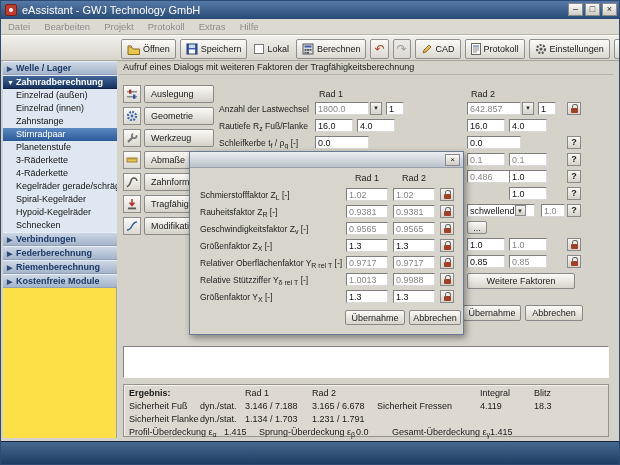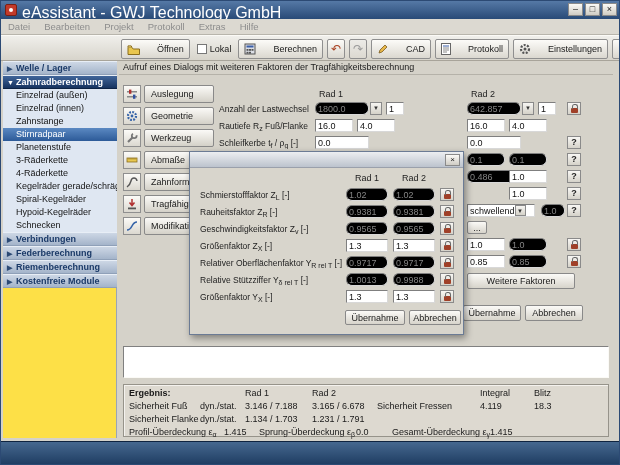--- a/index.html
+++ b/index.html
@@ -3,31 +3,31 @@
 <meta charset="utf-8">
 <style>
   * { margin:0; padding:0; box-sizing:border-box; }
   html,body { font-family:"Liberation Sans", sans-serif; }
   #win { position:relative; width:620px; height:465px; background:#d5d2c9; border:1px solid #2c4a74; overflow:hidden; font-size:9px; color:#1a1a1a; }
 
   
   #titlebar { position:absolute; left:0; top:0; width:100%; height:18px; background:linear-gradient(#5579a6,#284a77); }
   #appicon { position:absolute; left:4px; top:3px; width:12px; height:12px; background:#c23a2a; border-radius:2px; border:1px solid #7a1f14; }
   #appicon::after { content:""; position:absolute; left:3px; top:3px; width:4px; height:4px; background:#fff; border-radius:50%; }
-  #title-text { position:absolute; left:21px; top:3px; font-size:16px; color:#fff; white-space:nowrap; }
+  #title-text { position:absolute; left:21px; top:3px; font-size:11px; color:#fff; white-space:nowrap; }
   .winbtn { position:absolute; top:2px; width:15px; height:13px; background:linear-gradient(#fbfaf7,#cfccc4); border:1px solid #8a8a8a; font-size:9px; line-height:11px; text-align:center; color:#222; }
 
   
   #menubar { position:absolute; left:0; top:18px; width:100%; height:16px; background:#dcd9d1; border-bottom:1px solid #b8b5ac; display:flex; align-items:center; }
   .mitem { padding:0 7px; font-size:9.5px; color:#8d8d8d; }
 
   
   #toolbar { position:absolute; left:0; top:34px; width:100%; height:26px; background:linear-gradient(#f0efeb,#d7d4cb); border-bottom:1px solid #a8a49a; border-top:1px solid #fbfaf6; overflow:hidden; }
   #tbrow { position:absolute; left:120px; top:3px; height:20px; display:flex; align-items:center; gap:4px; }
-  .tbtn { height:20px; background:linear-gradient(#fcfbf8,#dbd8d0); border:1px solid #8f8f8f; border-radius:2px; display:flex; align-items:center; gap:17px; padding:0 5px; font-size:9px; white-space:nowrap; }
+  .tbtn { height:20px; background:linear-gradient(#fcfbf8,#dbd8d0); border:1px solid #8f8f8f; border-radius:2px; display:flex; align-items:center; gap:3px; padding:0 5px; font-size:9px; white-space:nowrap; }
   .tbtn.sm { padding:0 3px; }
   .tbtn.disabled { color:#9a9a9a; background:linear-gradient(#ecebe7,#dcd9d1); }
   .cb { width:10px; height:10px; background:#fff; border:1px solid #777; display:inline-block; }
   .tbgroup { display:flex; align-items:center; gap:3px; font-size:9px; padding:0 3px; }
   .uglyph { font-size:12px; line-height:12px; color:#a84020; }
   .rglyph { font-size:12px; line-height:12px; color:#9a9a9a; }
 
   
   #infobar { position:absolute; left:118px; top:60px; width:494px; height:14px; background:#d5d2c9; border-bottom:1px solid #b5b2a9; font-size:9px; line-height:13px; padding-left:4px; color:#222; white-space:nowrap; }
 
@@ -43,21 +43,21 @@
 
   
   .navic { position:absolute; left:122px; width:18px; height:18px; background:linear-gradient(#fcfbf8,#dbd8d0); border:1px solid #8f8f8f; display:flex; align-items:center; justify-content:center; z-index:2; }
   .navbtn { position:absolute; left:143px; width:70px; height:18px; background:linear-gradient(#fbfaf7,#d4d1c8); border:1px solid #898989; border-radius:2px; font-size:9px; display:flex; align-items:center; padding-left:6px; white-space:nowrap; overflow:hidden; z-index:2; }
 
   
   .btn { position:absolute; background:linear-gradient(#fbfaf7,#d7d4cb); border:1px solid #898989; border-radius:2px; text-align:center; font-size:9px; color:#1a1a1a; display:flex; align-items:center; justify-content:center; z-index:3; white-space:nowrap; }
 
   
   .fld { position:absolute; height:13px; border:1px solid #7f7f7f; border-right-color:#d8d8d8; border-bottom-color:#d8d8d8; background:#fff; font-family:"Liberation Sans",sans-serif; font-size:9px; padding:0 2px; z-index:2; color:#111; }
-  .fld.ro { background:#000000; color:#858585;border-radius:6px; }
+  .fld.ro { background:#ffffff; color:#858585; }
   .combo { display:flex; align-items:center; }
   .cmbarr { width:11px; height:11px; background:linear-gradient(#f6f5f2,#d5d2c9); border:1px solid #8a8a8a; font-size:6px; line-height:10px; text-align:center; color:#333; }
   .spin { position:absolute; width:12px; height:13px; background:linear-gradient(#f6f5f2,#d5d2c9); border:1px solid #8a8a8a; font-size:6px; line-height:11px; text-align:center; color:#333; z-index:2; }
   .flabel { position:absolute; font-size:8.5px; color:#222; white-space:nowrap; z-index:1; width:92px; overflow:hidden; }
   .colhdr { position:absolute; font-size:9px; color:#222; z-index:1; }
   .lockbtn { position:absolute; width:14px; height:13px; background:linear-gradient(#f8f7f4,#d5d2c9); border:1px solid #8a8a8a; z-index:3; }
   .lk { position:absolute; left:3px; top:5px; width:7px; height:5px; background:#a04028; border-radius:1px; }
   .lk::before { content:""; position:absolute; left:1px; top:-4px; width:4px; height:4px; border:1.5px solid #6a6a6a; border-bottom:none; border-radius:2.5px 2.5px 0 0; }
   .qbtn { position:absolute; width:14px; height:13px; background:linear-gradient(#f8f7f4,#d5d2c9); border:1px solid #8a8a8a; font-size:9px; font-weight:bold; text-align:center; line-height:11px; color:#222; z-index:3; }
 
@@ -102,20 +102,28 @@
   </div>
 
   <div id="toolbar">
     <div id="tbrow">
       <div class="tbtn">
         <svg width="13" height="11">
             <path d="M1 3.5 h4 l1.2 1.5 h6.3 v5.5 h-11.5 z" fill="#e9c64e" stroke="#8a6d1d" stroke-width="1"></path>
             <path d="M1 3.5 v-1.6 h3.2 l.8 1.6" fill="#f4da7a" stroke="#8a6d1d" stroke-width="1"></path>
           </svg>
         <span>Öffnen</span>
+      </div>
+      <div class="tbtn">
+        <svg width="12" height="12">
+            <rect x="1" y="1" width="10" height="10" fill="#3a5fa8" stroke="#1c3a70"></rect>
+            <rect x="3" y="1.5" width="6" height="3.5" fill="#cdd7ea"></rect>
+            <rect x="3" y="6.5" width="6" height="4" fill="#fff"></rect>
+          </svg>
+        <span>Speichern</span>
       </div>
       <div class="tbgroup">
         <span class="cb"></span>
         <span>Lokal</span>
       </div>
       <div class="tbtn">
         <svg width="12" height="12">
             <rect x="1" y="1" width="10" height="10" fill="#dcdfe6" stroke="#555"></rect>
             <rect x="2.5" y="2.5" width="7" height="2" fill="#3a5fa8"></rect>
             <rect x="2.5" y="6" width="2" height="1.8" fill="#555"></rect>

